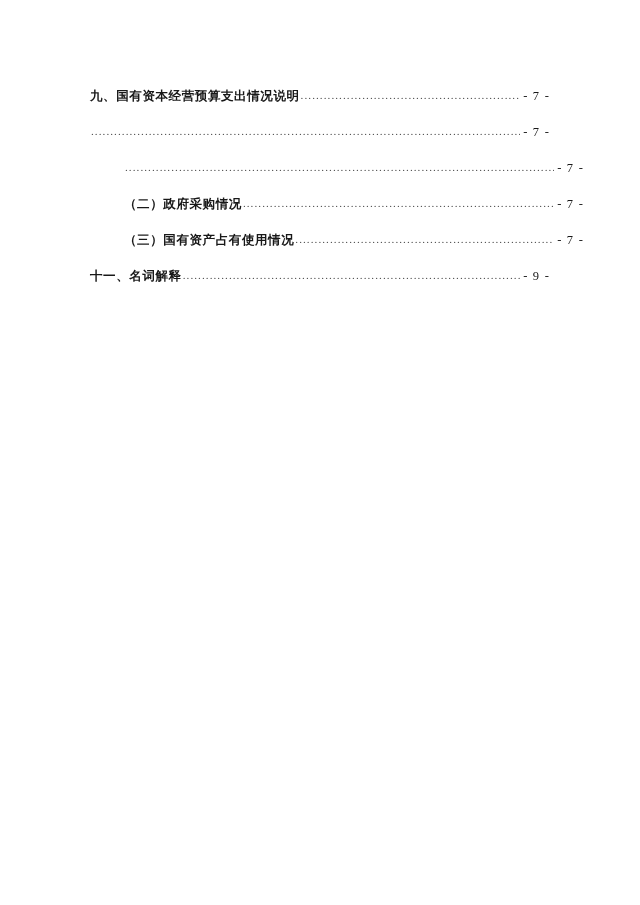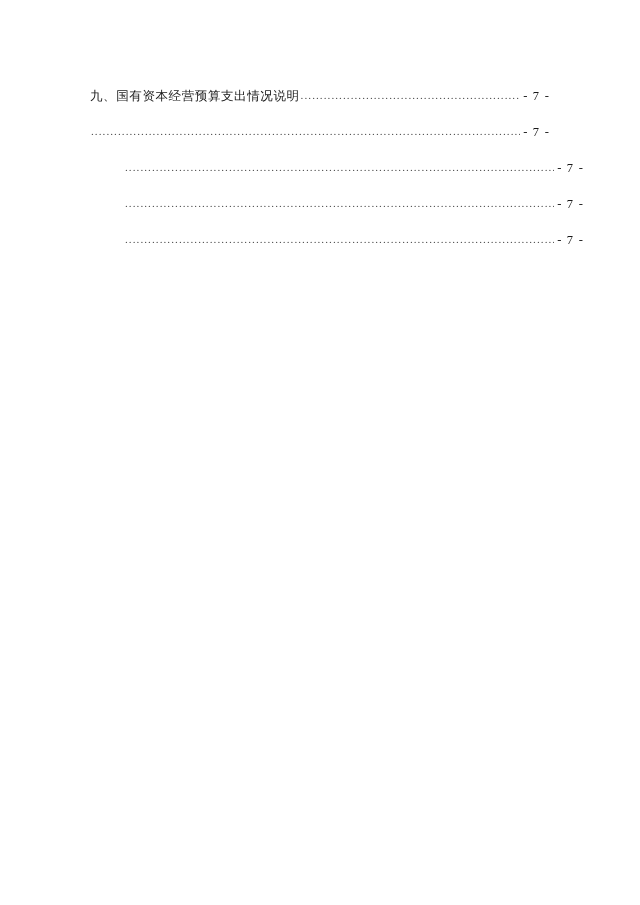--- a/index.html
+++ b/index.html
@@ -38,20 +38,21 @@
     line-height: 20px;
     letter-spacing: 0.6px;
     white-space: nowrap;
   }
   .toc-entry.level-2 {
     padding-left: 34px;
   }
   .toc-title {
     flex: 0 0 auto;
     color: #181818;
+    font-weight: bold;
   }
   .toc-dots {
     flex: 1 1 auto;
     overflow: hidden;
     margin: 0 1px;
     position: relative;
     top: -1px;
     color: #4a4a4a;
     font-size: 11px;
     letter-spacing: 1.1px;
@@ -83,25 +84,32 @@
       <span class="toc-dots"></span>
       <span class="toc-page">- 7 -</span>
     </div>
 
     <div class="toc-entry level-2">
       <span class="toc-dots"></span>
       <span class="toc-page">- 7 -</span>
     </div>
 
     <div class="toc-entry level-2">
+      <span class="toc-title">（二）政府采购情况</span>
       <span class="toc-dots"></span>
       <span class="toc-page">- 7 -</span>
     </div>
 
     <div class="toc-entry level-2">
+      <span class="toc-title">（三）国有资产占有使用情况</span>
       <span class="toc-dots"></span>
       <span class="toc-page">- 7 -</span>
     </div>
 
 
+    <div class="toc-entry level-1">
+      <span class="toc-title">十一、名词解释</span>
+      <span class="toc-dots"></span>
+      <span class="toc-page">- 9 -</span>
+    </div>
 
   </div>
 </div>
 
 </body></html>

